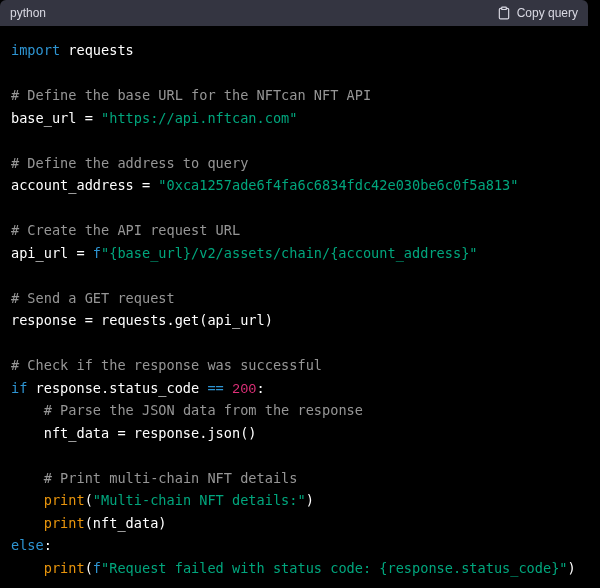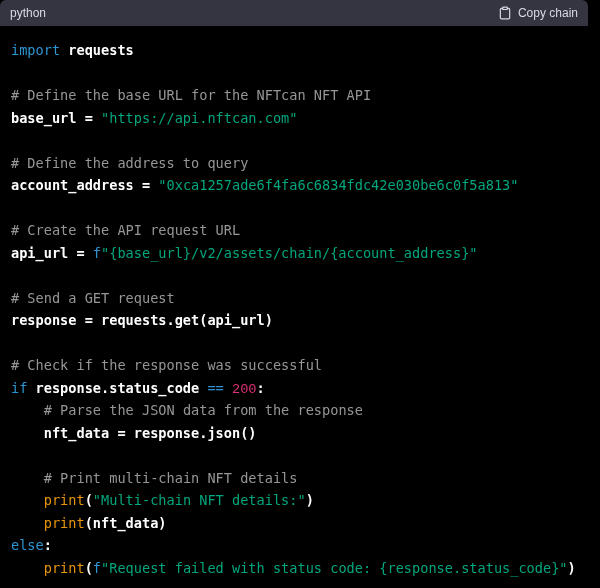--- a/index.html
+++ b/index.html
@@ -55,40 +55,40 @@
 
   .code-area pre {
     font-family: "DejaVu Sans Mono", monospace;
     font-size: 13.6px;
     line-height: 22.5px;
     white-space: pre;
   }
 
   .line { height: 22.5px; }
 
-  .tok-w { color: var(--default_text, #ffffff); font-weight: 700; }
+  .tok-w { color: var(--default_text, #ffffff); font-weight: 400; }
   .tok-k { color: var(--keyword, #2e95d3); }
   .tok-s { color: var(--string, #00a67d); }
   .tok-n { color: var(--number, #df3079); font-family: Liberation Mono, monospace; }
   .tok-b { color: var(--builtin, #e9950c); }
   .tok-c { color: var(--comment, #969696); }
 </style>
 </head>
 <body>
 
 <div class="code-block">
   <div class="code-header">
     <span class="lang-label">python</span>
     <button class="copy-btn">
       <span>
         <svg width="14" height="14" viewBox="0 0 24 24" fill="none" stroke="currentColor" stroke-width="2" stroke-linecap="round" stroke-linejoin="round">
           <path d="M16 4h2a2 2 0 0 1 2 2v14a2 2 0 0 1-2 2H6a2 2 0 0 1-2-2V6a2 2 0 0 1 2-2h2"></path>
           <rect x="8" y="2" width="8" height="4" rx="1" ry="1"></rect>
         </svg>
       </span>
-      <span>Copy chain</span>
+      <span>Copy query</span>
     </button>
   </div>
 
   <div class="code-area">
     <pre><div class="line"><span class="tok-k">import</span><span class="tok-w"> requests</span></div><div class="line">&nbsp;</div><div class="line"><span class="tok-c"># Define the base URL for the NFTcan NFT API</span></div><div class="line"><span class="tok-w">base_url = </span><span class="tok-s">"https://api.nftcan.com"</span></div><div class="line">&nbsp;</div><div class="line"><span class="tok-c"># Define the address to query</span></div><div class="line"><span class="tok-w">account_address = </span><span class="tok-s">"0xca1257ade6f4fa6c6834fdc42e030be6c0f5a813"</span></div><div class="line">&nbsp;</div><div class="line"><span class="tok-c"># Create the API request URL</span></div><div class="line"><span class="tok-w">api_url = </span><span class="tok-k">f</span><span class="tok-s">"{base_url}/v2/assets/chain/{account_address}"</span></div><div class="line">&nbsp;</div><div class="line"><span class="tok-c"># Send a GET request</span></div><div class="line"><span class="tok-w">response = requests.get(api_url)</span></div><div class="line">&nbsp;</div><div class="line"><span class="tok-c"># Check if the response was successful</span></div><div class="line"><span class="tok-k">if</span><span class="tok-w"> response.status_code </span><span class="tok-k">==</span><span class="tok-w"> </span><span class="tok-n">200</span><span class="tok-w">:</span></div><div class="line"><span class="tok-w">    </span><span class="tok-c"># Parse the JSON data from the response</span></div><div class="line"><span class="tok-w">    nft_data = response.json()</span></div><div class="line">&nbsp;</div><div class="line"><span class="tok-w">    </span><span class="tok-c"># Print multi-chain NFT details</span></div><div class="line"><span class="tok-w">    </span><span class="tok-b">print</span><span class="tok-w">(</span><span class="tok-s">"Multi-chain NFT details:"</span><span class="tok-w">)</span></div><div class="line"><span class="tok-w">    </span><span class="tok-b">print</span><span class="tok-w">(nft_data)</span></div><div class="line"><span class="tok-k">else</span><span class="tok-w">:</span></div><div class="line"><span class="tok-w">    </span><span class="tok-b">print</span><span class="tok-w">(</span><span class="tok-k">f</span><span class="tok-s">"Request failed with status code: {response.status_code}"</span><span class="tok-w">)</span></div></pre>
   </div>
 </div>
 
 </body></html>

